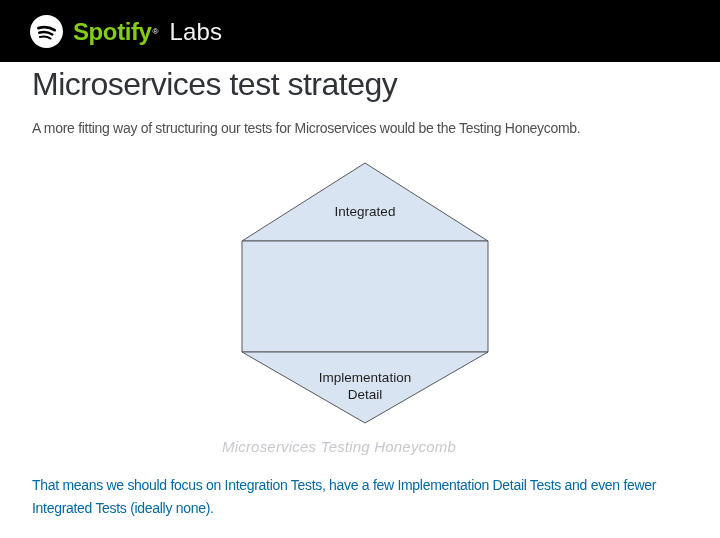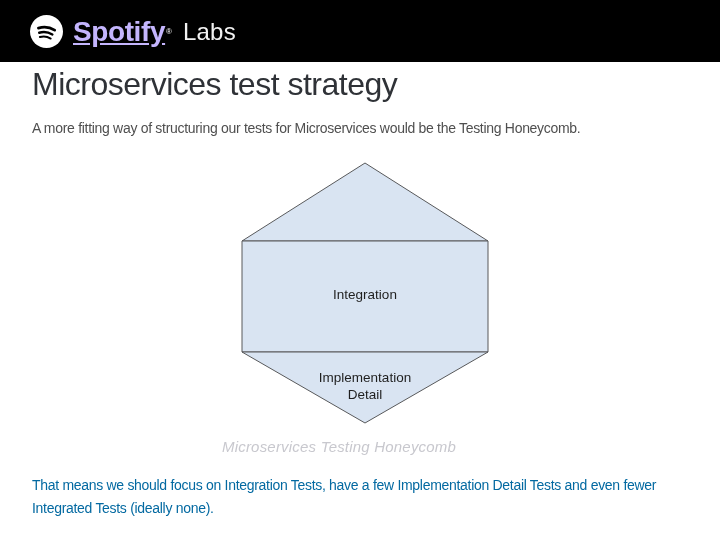--- a/index.html
+++ b/index.html
@@ -19,26 +19,25 @@
   }
   .logo {
     position: absolute; left: 30px; top: 0; height: 62px;
     display: flex; align-items: center;
     text-decoration: none;
     cursor: pointer;
   }
   .logo-icon { width: 33px; height: 33px; display: block; }
   .brand-name {
     margin-left: 10px;
-    color: #c4b5fd;
-    font-size: 28px;
+    color: #84cc16;
+    font-size: 24px;
     font-weight: 700;
     letter-spacing: -0.4px;
     line-height: 33px;
-    text-decoration: underline;
   }
   .registered {
     color: #ffffff;
     font-size: 8px;
     vertical-align: 13px;
     margin-left: 1px;
   }
   .brand-suffix {
     margin-left: 11px;
     color: #f2f2f2;
@@ -131,20 +130,20 @@
 <h1 class="page-title">Microservices test strategy</h1>
 
 <p class="intro">A more fitting way of structuring our tests for Microservices would be the Testing Honeycomb.</p>
 
 <figure class="diagram">
   <svg class="honeycomb-svg" width="292" height="280" viewBox="0 0 292 280">
     <polygon class="cell" points="143,8 266,86 20,86"></polygon>
     <rect class="cell" x="20" y="86" width="246" height="111"></rect>
     <polygon class="cell" points="20,197 266,197 143,268"></polygon>
   </svg>
-  <div class="layer-label middle">Integration</div>
+  <div class="layer-label top">Integrated</div>
   <div class="layer-label bottom">Implementation
 Detail</div>
   <figcaption class="diagram-caption">Microservices Testing Honeycomb</figcaption>
 </figure>
 
 <p class="conclusion">That means we should focus on Integration Tests, have a few Implementation Detail Tests and even fewer
 Integrated Tests (ideally none).</p>
 
 </body></html>

